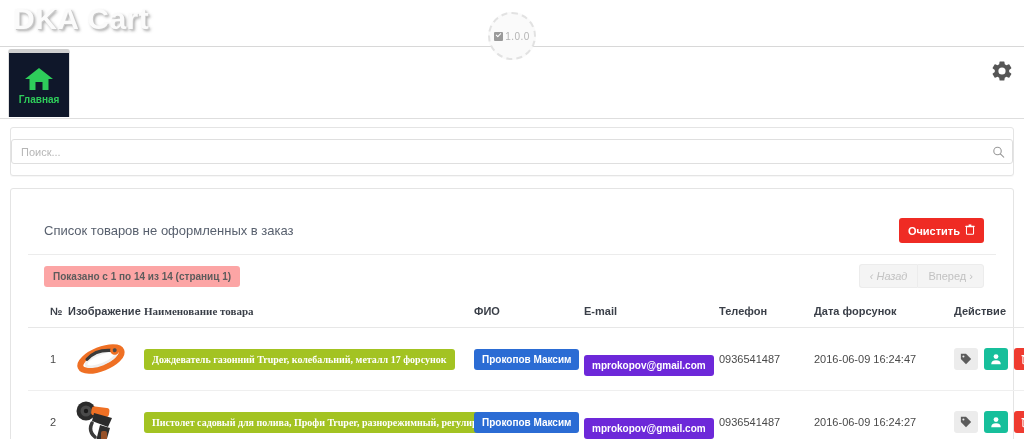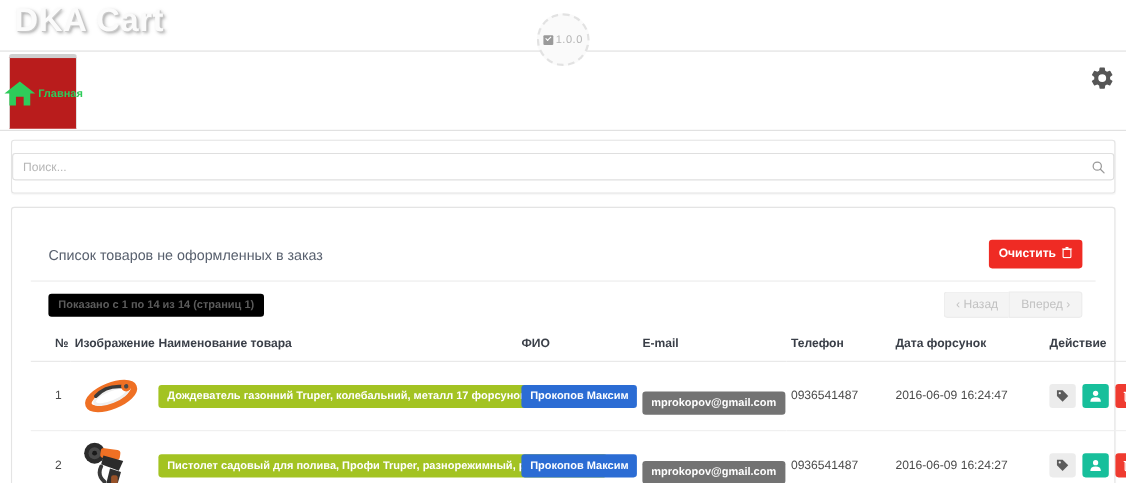--- a/index.html
+++ b/index.html
@@ -68,27 +68,27 @@
   .navstrip {
     position: relative;
     height: 72px;
     background: #ffffff;
     border-bottom: 1px solid #dedede;
   }
   .tab-home {
     position: absolute;
     left: 8px; top: 2px;
     width: 62px; height: 68px;
-    background: #b91c1c;
+    background: #0f172a;
     border: 1px solid #e0e0e0;
     border-top: 4px solid #cfcfcf;
     border-bottom: none;
     border-radius: 3px 3px 0 0;
     display: flex;
-    flex-direction: row;
+    flex-direction: column;
     align-items: center;
     justify-content: center;
     gap: 2px;
     cursor: pointer;
   }
   .tab-home .home-ico { line-height: 0; }
   .tab-home .tab-label {
     font-size: 10px;
     font-weight: bold;
     color: #2ecc5a;
@@ -163,38 +163,38 @@
   }
 
   
   .toolbar {
     display: flex;
     align-items: center;
     justify-content: space-between;
     padding: 9px 12px 8px 16px;
   }
   .info-pill {
-    background: #000000;
+    background: #fca5a5;
     color: #5c5c5c;
     font-size: 10px;
     font-weight: bold;
     border-radius: 3px;
     padding: 5px 9px;
   }
   .pager { display: flex; }
   .pager-btn {
     background: #f4f4f4;
     border: 1px solid #ececec;
     color: #c2c2c2;
     font-size: 11px;
     padding: 5px 10px;
     cursor: default;
     font-family: "Liberation Sans", sans-serif;
   }
-  .pager-btn:first-child { border-radius: 3px 0 0 3px; border-right: none; }
+  .pager-btn:first-child { border-radius: 3px 0 0 3px; border-right: none; font-style: italic; }
   .pager-btn:last-child { border-radius: 0 3px 3px 0; }
 
   
   table.data {
     width: 100%;
     border-collapse: collapse;
     table-layout: fixed;
   }
   table.data thead th {
     font-size: 11px;
@@ -207,41 +207,41 @@
   }
   table.data tbody td {
     padding: 10px 4px;
     font-size: 11px;
     color: #4a4a4a;
     border-bottom: 1px solid #efefef;
     vertical-align: middle;
   }
   .c-num    { width: 36px; padding-left: 22px !important; }
   .c-img    { width: 76px; }
-  .c-name   { width: 330px; }
+  .c-name   { width: 330px; font-family: Liberation Serif, serif; }
   .c-fio    { width: 110px; }
   .c-email  { width: 135px; }
   .c-phone  { width: 95px; }
   .c-date   { width: 140px; }
   .c-act    { width: 100px; text-align: right; padding-right: 16px !important; }
   thead .c-act { text-align: right; padding-right: 16px !important; }
 
   .lbl {
     display: inline-block;
     color: #ffffff;
     font-size: 10px;
     font-weight: bold;
     border-radius: 3px;
     padding: 5px 8px;
     line-height: 1.1;
     white-space: nowrap;
   }
   .lbl-green { background: #a3c322; }
   .lbl-blue  { background: #2b6cd4; }
-  .lbl-teal  { background: #737373; margin-top: 13px; }
+  .lbl-teal  { background: #6d28d9; margin-top: 13px; }
 
   .act-group { display: inline-flex; gap: 6px; }
   .act-btn {
     width: 24px; height: 22px;
     border-radius: 3px;
     border: none;
     display: inline-flex;
     align-items: center;
     justify-content: center;
     cursor: pointer;

